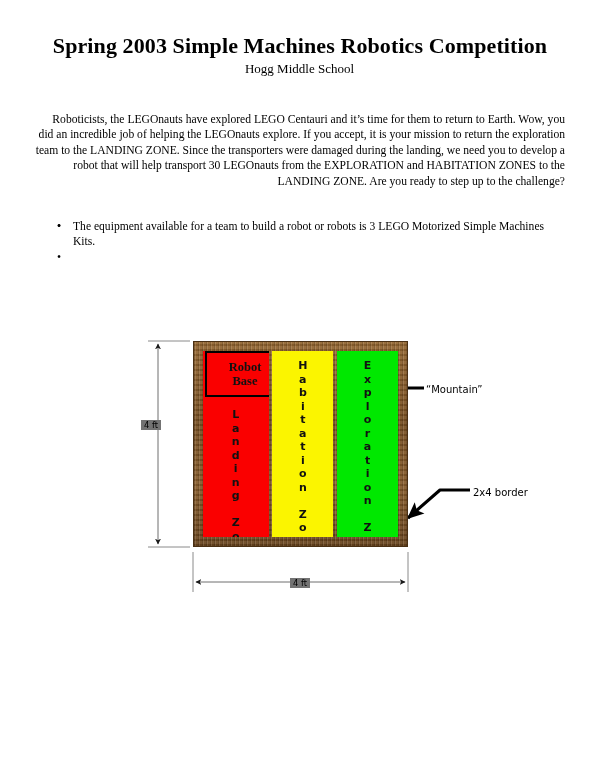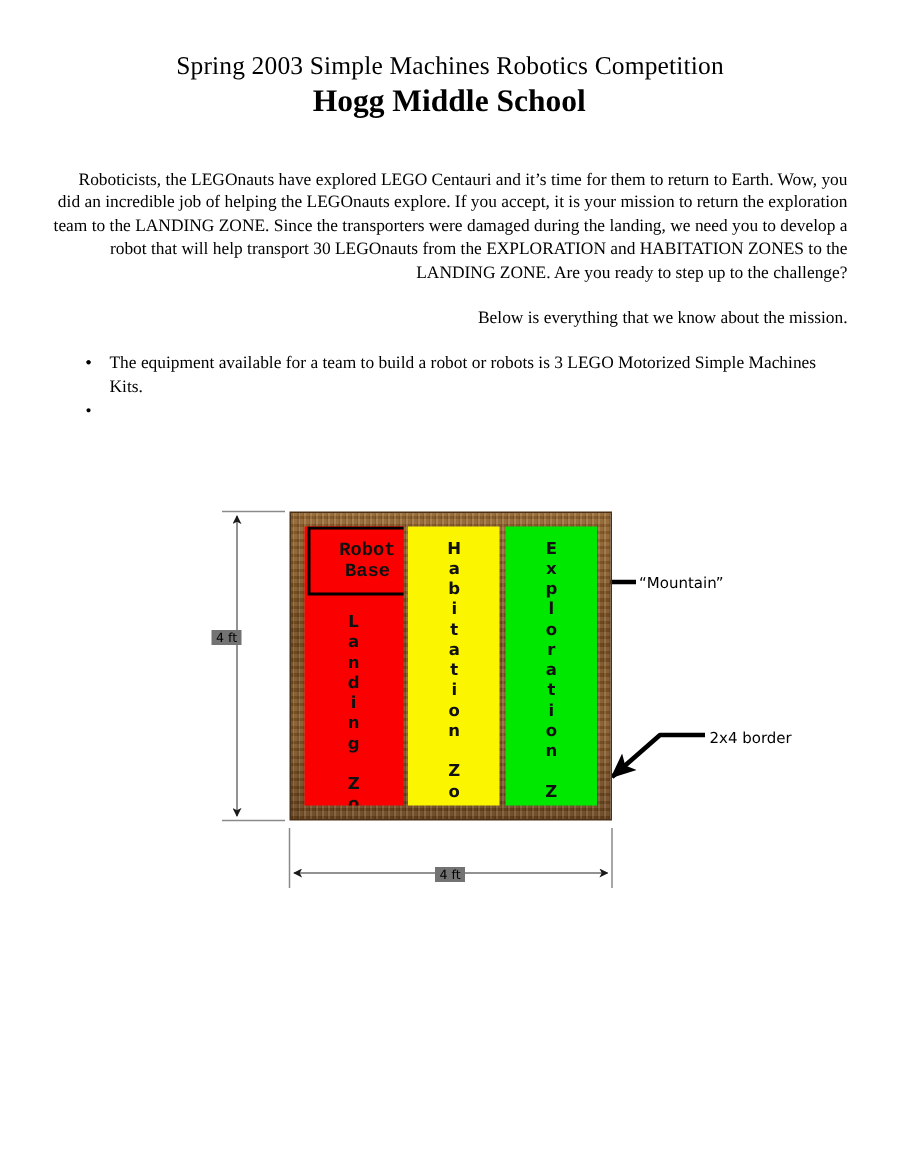--- a/index.html
+++ b/index.html
@@ -15,31 +15,31 @@
     color: #000000;
     overflow: hidden;
   }
 
   
   .doc-header {
     text-align: center;
     padding-top: 34px;
   }
   .doc-title {
-    font-size: 17px;
+    font-size: 22px;
     line-height: 1.12;
-    font-weight: normal;
+    font-weight: bold;
     margin: 0;
     letter-spacing: 0.1px;
   }
   .doc-subtitle {
-    font-size: 21px;
+    font-size: 13px;
     line-height: 1.2;
     margin: 2px 1px 0 0;
-    font-weight: bold;
+    font-weight: normal;
   }
   .doc-date {
     font-size: 11.5px;
     line-height: 1.2;
     margin: 4px 0 0 0;
   }
 
   
   .doc-body {
     position: absolute;
@@ -151,21 +151,21 @@
     top: 0px;
     width: 80px;
     height: 46px;
     background: #fa0000;
     border: 2px solid #000000;
     box-sizing: border-box;
     display: flex;
     flex-direction: column;
     align-items: center;
     justify-content: center;
-    font-family: Liberation Mono, monospace;
+    font-family: Liberation Serif, serif;
     font-weight: bold;
     font-size: 12.5px;
     color: #111111;
     line-height: 1.12;
   }
 
   
   .annot {
     position: absolute;
     font-family: "DejaVu Sans", "Liberation Sans", sans-serif;
@@ -192,21 +192,20 @@
 <body>
 
 <div class="doc-header">
   <div class="doc-title">Spring 2003 Simple Machines Robotics Competition</div>
   <div class="doc-subtitle">Hogg Middle School</div>
 </div>
 
 <div class="doc-body">
   <p class="para">Roboticists, the LEGOnauts have explored LEGO Centauri and it’s time for them to return to Earth.  Wow, you did an incredible job of helping the LEGOnauts explore.  If you accept, it is your mission to return the exploration team to the LANDING ZONE.  Since the transporters were damaged during the landing, we need you to develop a robot that will help transport 30 LEGOnauts from the EXPLORATION and HABITATION ZONES to the LANDING ZONE.  Are you ready to step up to the challenge?</p>
   <div class="para-gap"></div>
-  <p class="para">Below is everything that we know about the mission.</p>
 
   <ul class="bullet-list">
     <li class="bullet-item">
       <span class="bullet-dot">•</span>
     </li>
     <li class="bullet-item">
       <span class="bullet-dot">•</span>
       <span>The equipment available for a team to build a robot or robots is 3 LEGO Motorized Simple Machines Kits.</span>
     </li>
     <li class="bullet-item">

